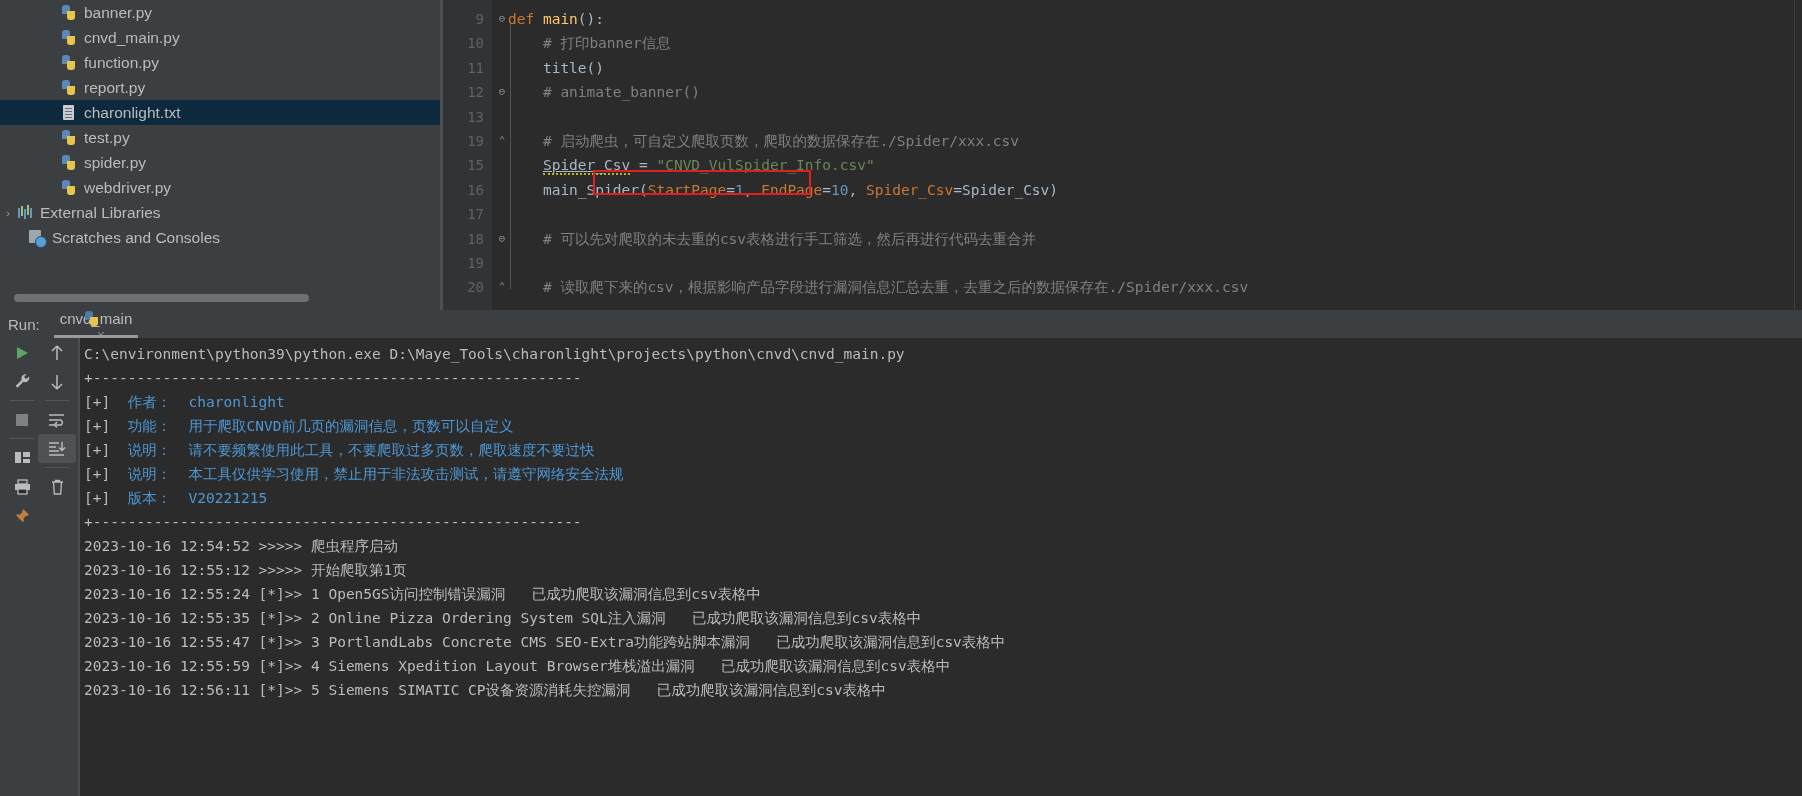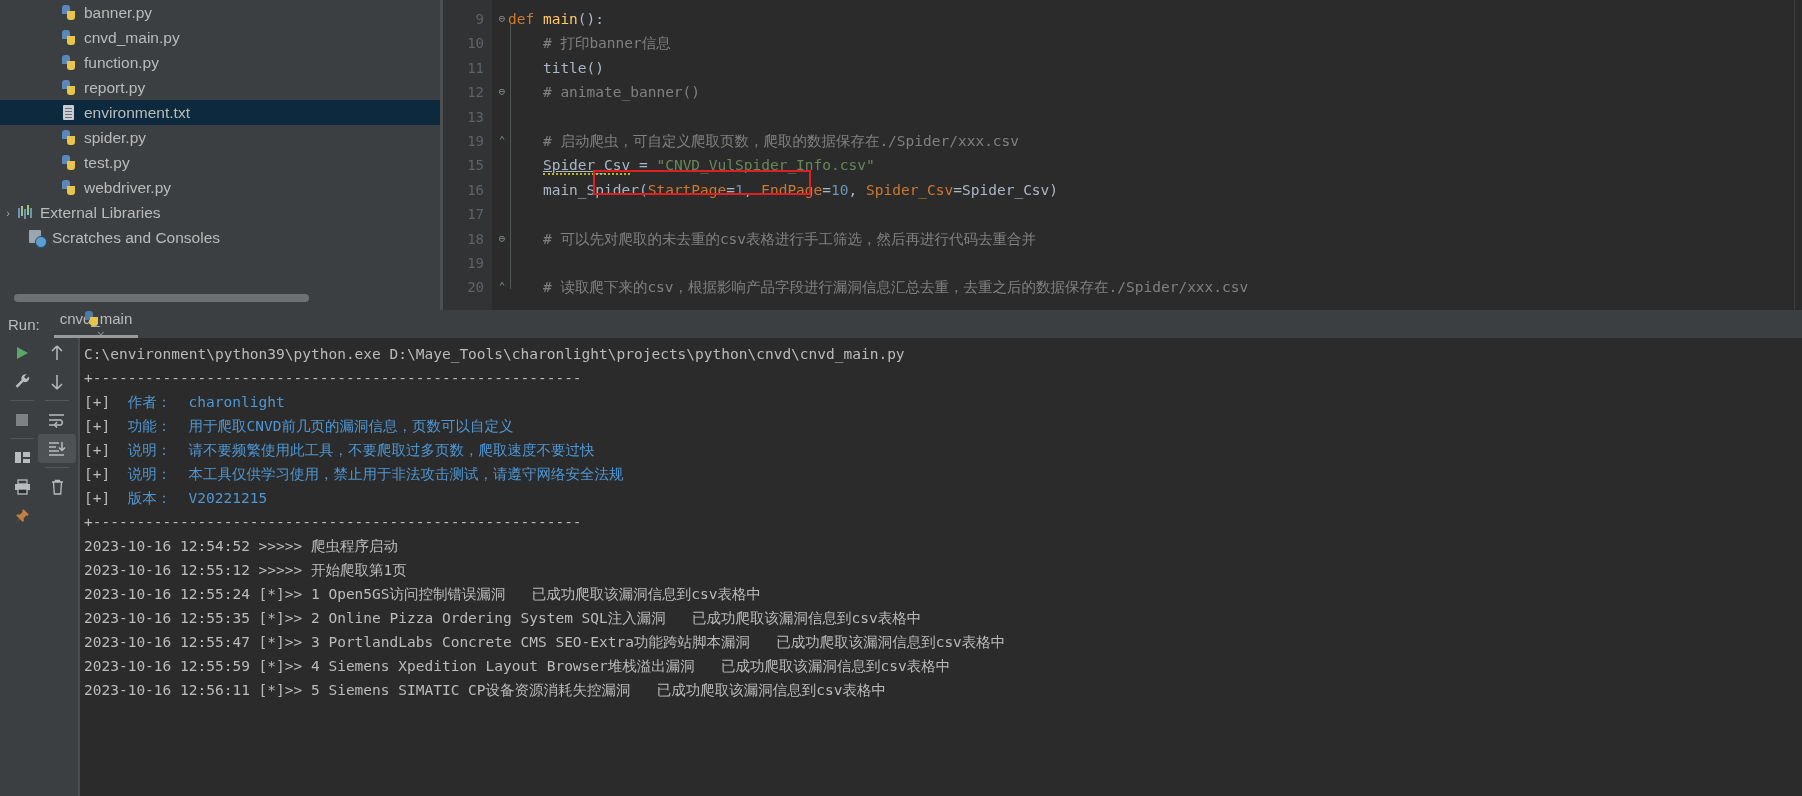--- a/index.html
+++ b/index.html
@@ -356,33 +356,33 @@
           <div class="tree-row">
             <span style="display: inline-block; width: 44px;"></span>
             <span class="tree-arrow"></span>
             <span class="tree-icon ico-py"></span>
             <span class="tree-label">report.py</span>
           </div>
           <div class="tree-row selected">
             <span style="display: inline-block; width: 44px;"></span>
             <span class="tree-arrow"></span>
             <span class="tree-icon ico-txt"></span>
-            <span class="tree-label">environment.txt</span>
+            <span class="tree-label">charonlight.txt</span>
+          </div>
+          <div class="tree-row">
+            <span style="display: inline-block; width: 44px;"></span>
+            <span class="tree-arrow"></span>
+            <span class="tree-icon ico-py"></span>
+            <span class="tree-label">test.py</span>
           </div>
           <div class="tree-row">
             <span style="display: inline-block; width: 44px;"></span>
             <span class="tree-arrow"></span>
             <span class="tree-icon ico-py"></span>
             <span class="tree-label">spider.py</span>
-          </div>
-          <div class="tree-row">
-            <span style="display: inline-block; width: 44px;"></span>
-            <span class="tree-arrow"></span>
-            <span class="tree-icon ico-py"></span>
-            <span class="tree-label">test.py</span>
           </div>
           <div class="tree-row">
             <span style="display: inline-block; width: 44px;"></span>
             <span class="tree-arrow"></span>
             <span class="tree-icon ico-py"></span>
             <span class="tree-label">webdriver.py</span>
           </div>
           <div class="tree-row">
             <span style="display: inline-block;"></span>
             <span class="tree-arrow">›</span>

